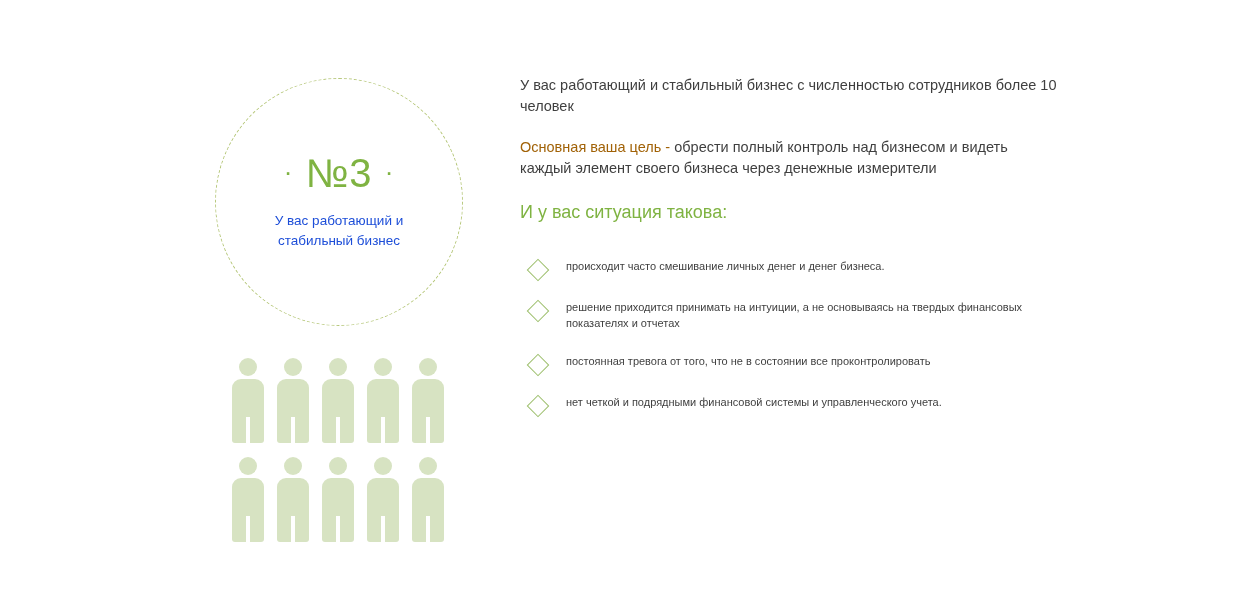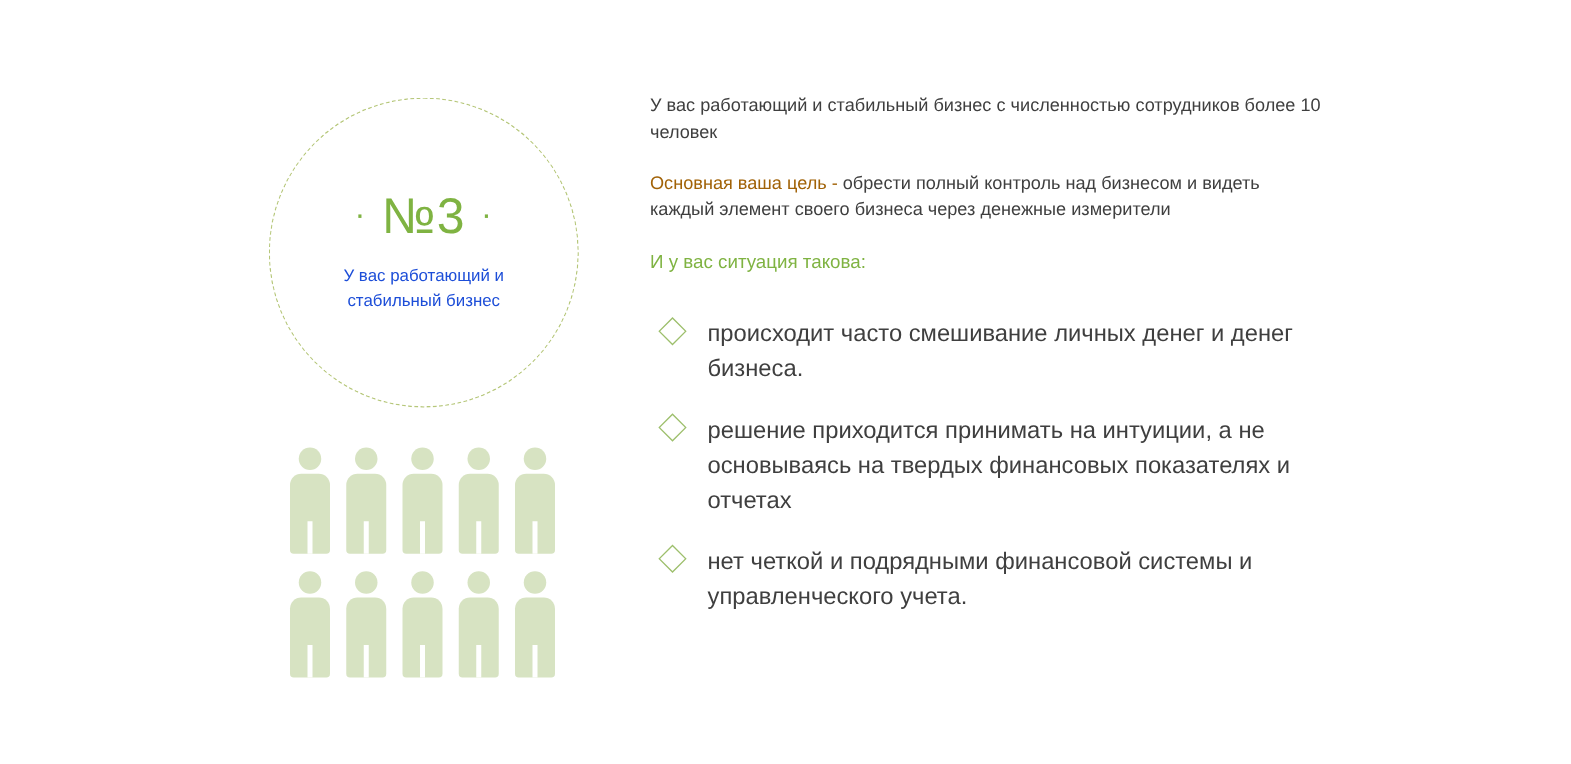--- a/index.html
+++ b/index.html
@@ -119,21 +119,21 @@
     color: #3f3f3f;
     margin-bottom: 20px;
   }
   .para.lead {
     margin-bottom: 20px;
   }
   .accent {
     color: #a16207;
   }
   .green-line {
-    font-size: 15px;
+    font-size: 18px;
     color: #7fb342;
     line-height: 1.45;
     margin-bottom: 34px;
   }
 
   #bullet-list {
     margin-top: 6px;
   }
   .bullet-item {
     display: flex;
@@ -144,21 +144,21 @@
     flex: 0 0 auto;
     width: 14px;
     height: 14px;
     border: 1px solid #9dbf6c;
     transform: rotate(45deg);
     margin-top: 3px;
     margin-right: 20px;
     margin-left: 10px;
   }
   .bullet-text {
-    font-size: 19px;
+    font-size: 11px;
     line-height: 1.45;
     color: #3f3f3f;
     max-width: 500px;
   }
 </style>
 </head>
 <body>
 
 <div id="left-panel">
 
@@ -242,17 +242,21 @@
     <div class="bullet-item">
       <span class="diamond"></span>
       <span class="bullet-text">происходит часто смешивание личных денег и денег бизнеса.</span>
     </div>
     <div class="bullet-item">
       <span class="diamond"></span>
       <span class="bullet-text">решение приходится принимать на интуиции, а не основываясь на твердых финансовых показателях и отчетах</span>
     </div>
     <div class="bullet-item">
       <span class="diamond"></span>
+      <span class="bullet-text">постоянная тревога от того, что не в состоянии все проконтролировать</span>
+    </div>
+    <div class="bullet-item">
+      <span class="diamond"></span>
       <span class="bullet-text">нет четкой и подрядными финансовой системы и управленческого учета.</span>
     </div>
   </div>
 
 </div>
 
 </body></html>

